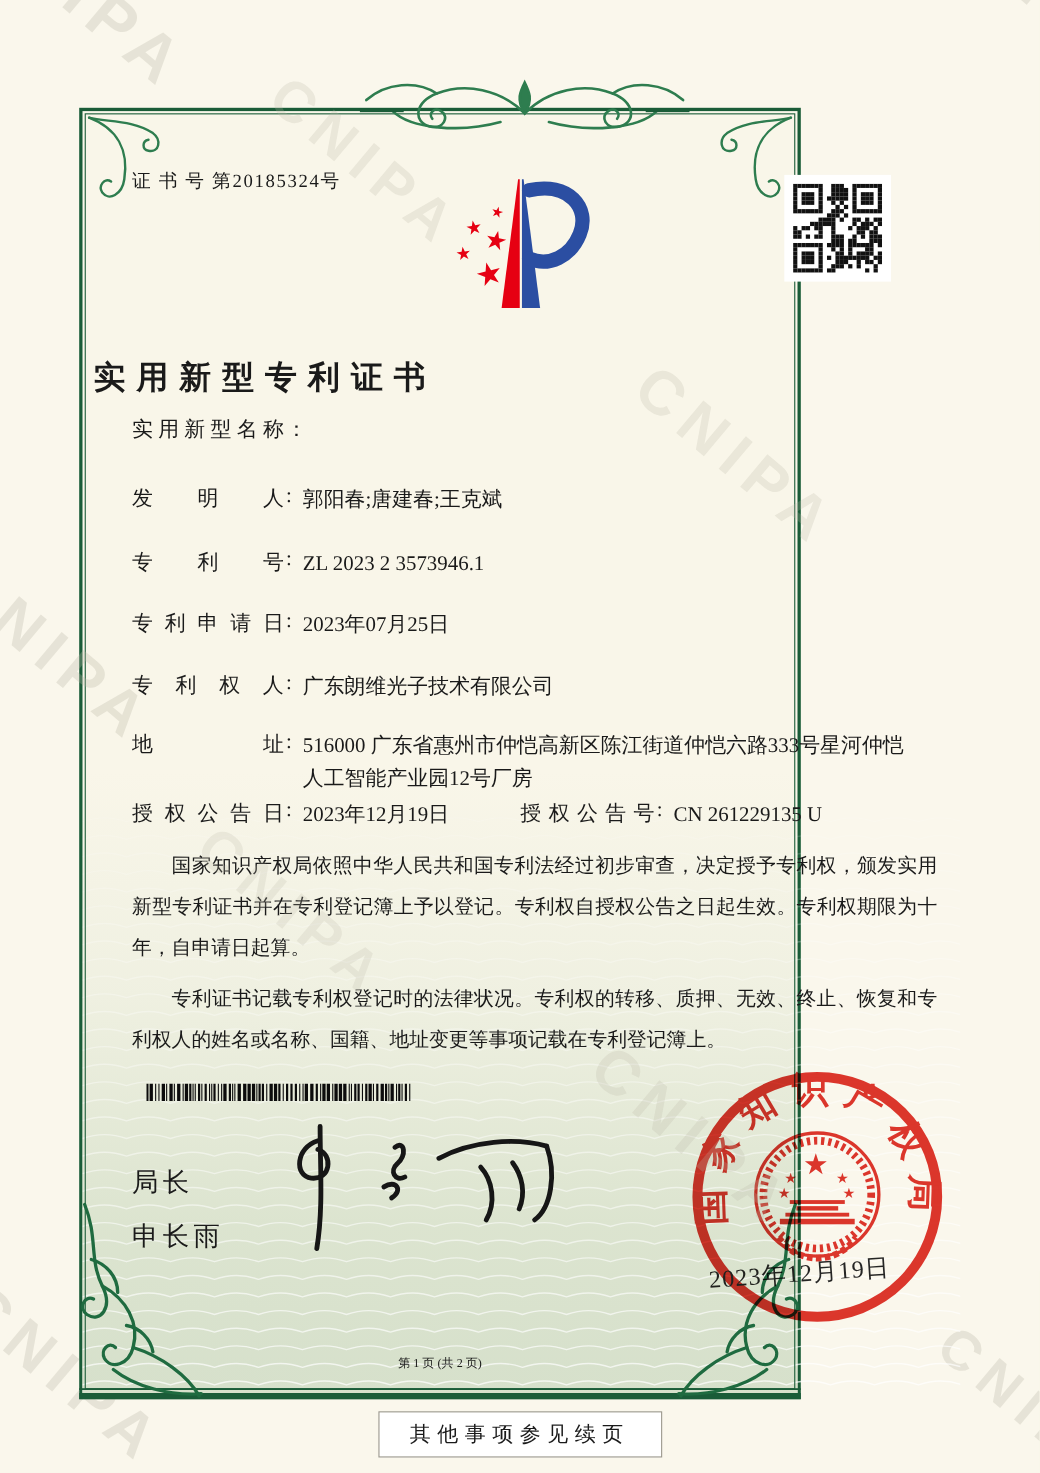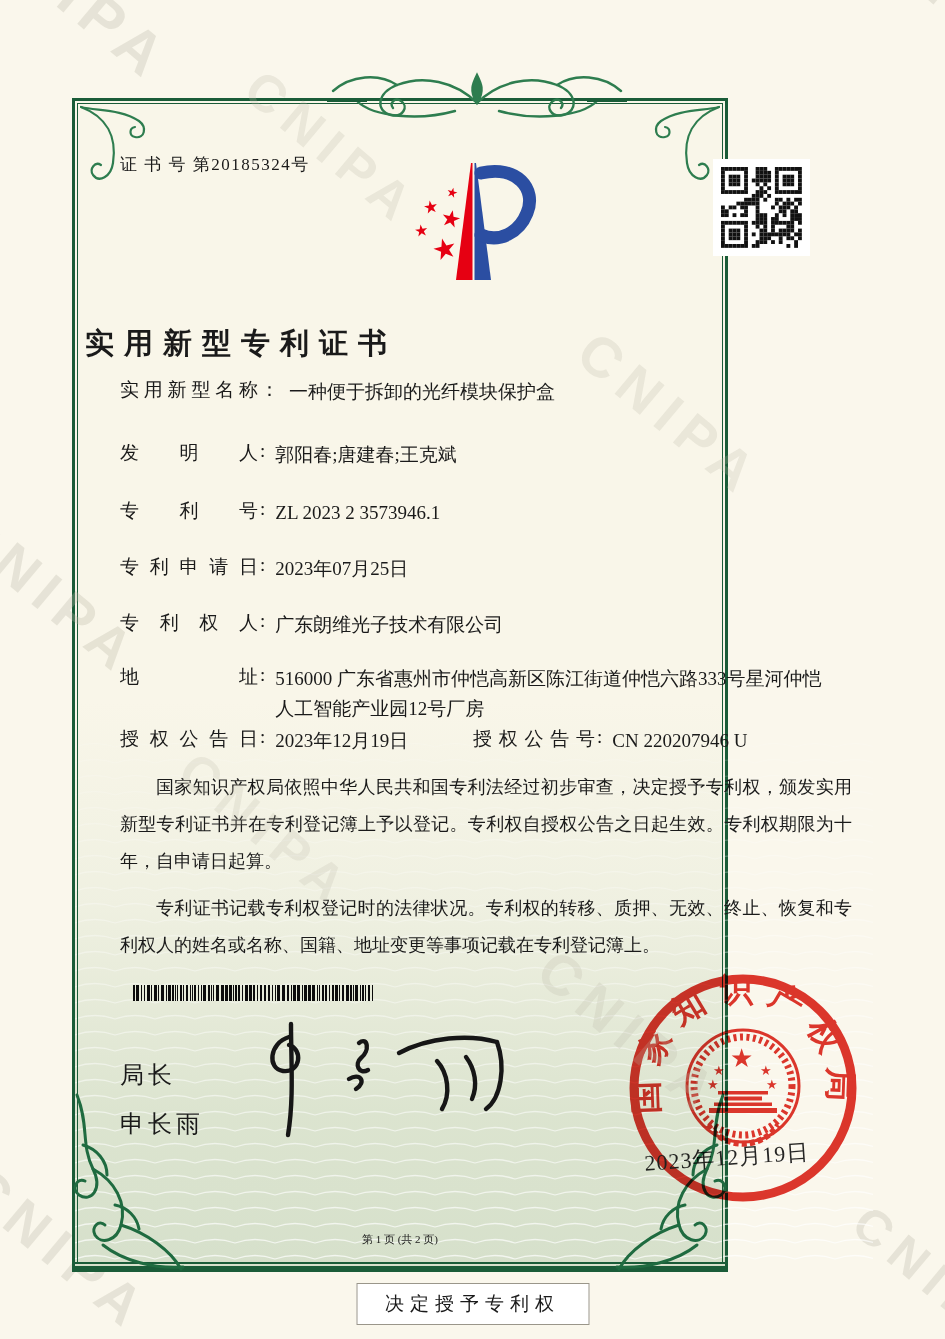--- a/index.html
+++ b/index.html
@@ -423,21 +423,20 @@
     <div class="frow" style="top:0;">
       <span class="jlabel">
           <span>实</span>
           <span>用</span>
           <span>新</span>
           <span>型</span>
           <span>名</span>
           <span>称</span>
         </span>
       <span class="colon">：</span>
-      <span class="fval">一种便于拆卸的光纤模块保护盒</span>
     </div>
     <div class="frow" style="top:63px;">
       <span class="jlabel">
           <span>发</span>
           <span>明</span>
           <span>人</span>
         </span>
       <span class="colon">:</span>
       <span class="fval">郭阳春;唐建春;王克斌</span>
     </div>
@@ -492,21 +491,21 @@
     </div>
     <div class="frow" style="top:349px;left:353px;">
       <span class="jlabel narrow">
           <span>授</span>
           <span>权</span>
           <span>公</span>
           <span>告</span>
           <span>号</span>
         </span>
       <span class="colon">:</span>
-      <span class="fval">CN 220207946 U</span>
+      <span class="fval">CN 261229135 U</span>
     </div>
   </div>
 
   <div class="paras">
     <p>国家知识产权局依照中华人民共和国专利法经过初步审查，决定授予专利权，颁发实用新型专利证书并在专利登记簿上予以登记。专利权自授权公告之日起生效。专利权期限为十年，自申请日起算。</p>
     <p>专利证书记载专利权登记时的法律状况。专利权的转移、质押、无效、终止、恢复和专利权人的姓名或名称、国籍、地址变更等事项记载在专利登记簿上。</p>
   </div>
 
   <svg id="barcode-svg" width="243" height="16">
       <rect x="0" y="0" width="2" height="16" fill="#0c0c0c"></rect>
@@ -623,13 +622,13 @@
       <rect x="98" y="126" width="50" height="3.5" stroke="none"></rect>
       <rect x="104" y="131.5" width="38" height="4" stroke="none"></rect>
       <rect x="94" y="137.5" width="58" height="3.5" stroke="none"></rect>
       <rect x="89" y="143" width="68" height="5" stroke="none"></rect>
       <path d="M 88,160 A 42,42 0 0 0 158,160" fill="none" stroke-width="6" stroke-dasharray="5 3"></path>
     </g>
     <text x="107" y="200" font-size="22" fill="#141414" text-anchor="middle" letter-spacing="1" transform="rotate(-4 107 196)">2023年12月19日</text>
   </svg>
 </div>
 
-<div class="note-box">决定授予专利权</div>
+<div class="note-box">其他事项参见续页</div>
 
 </body></html>

